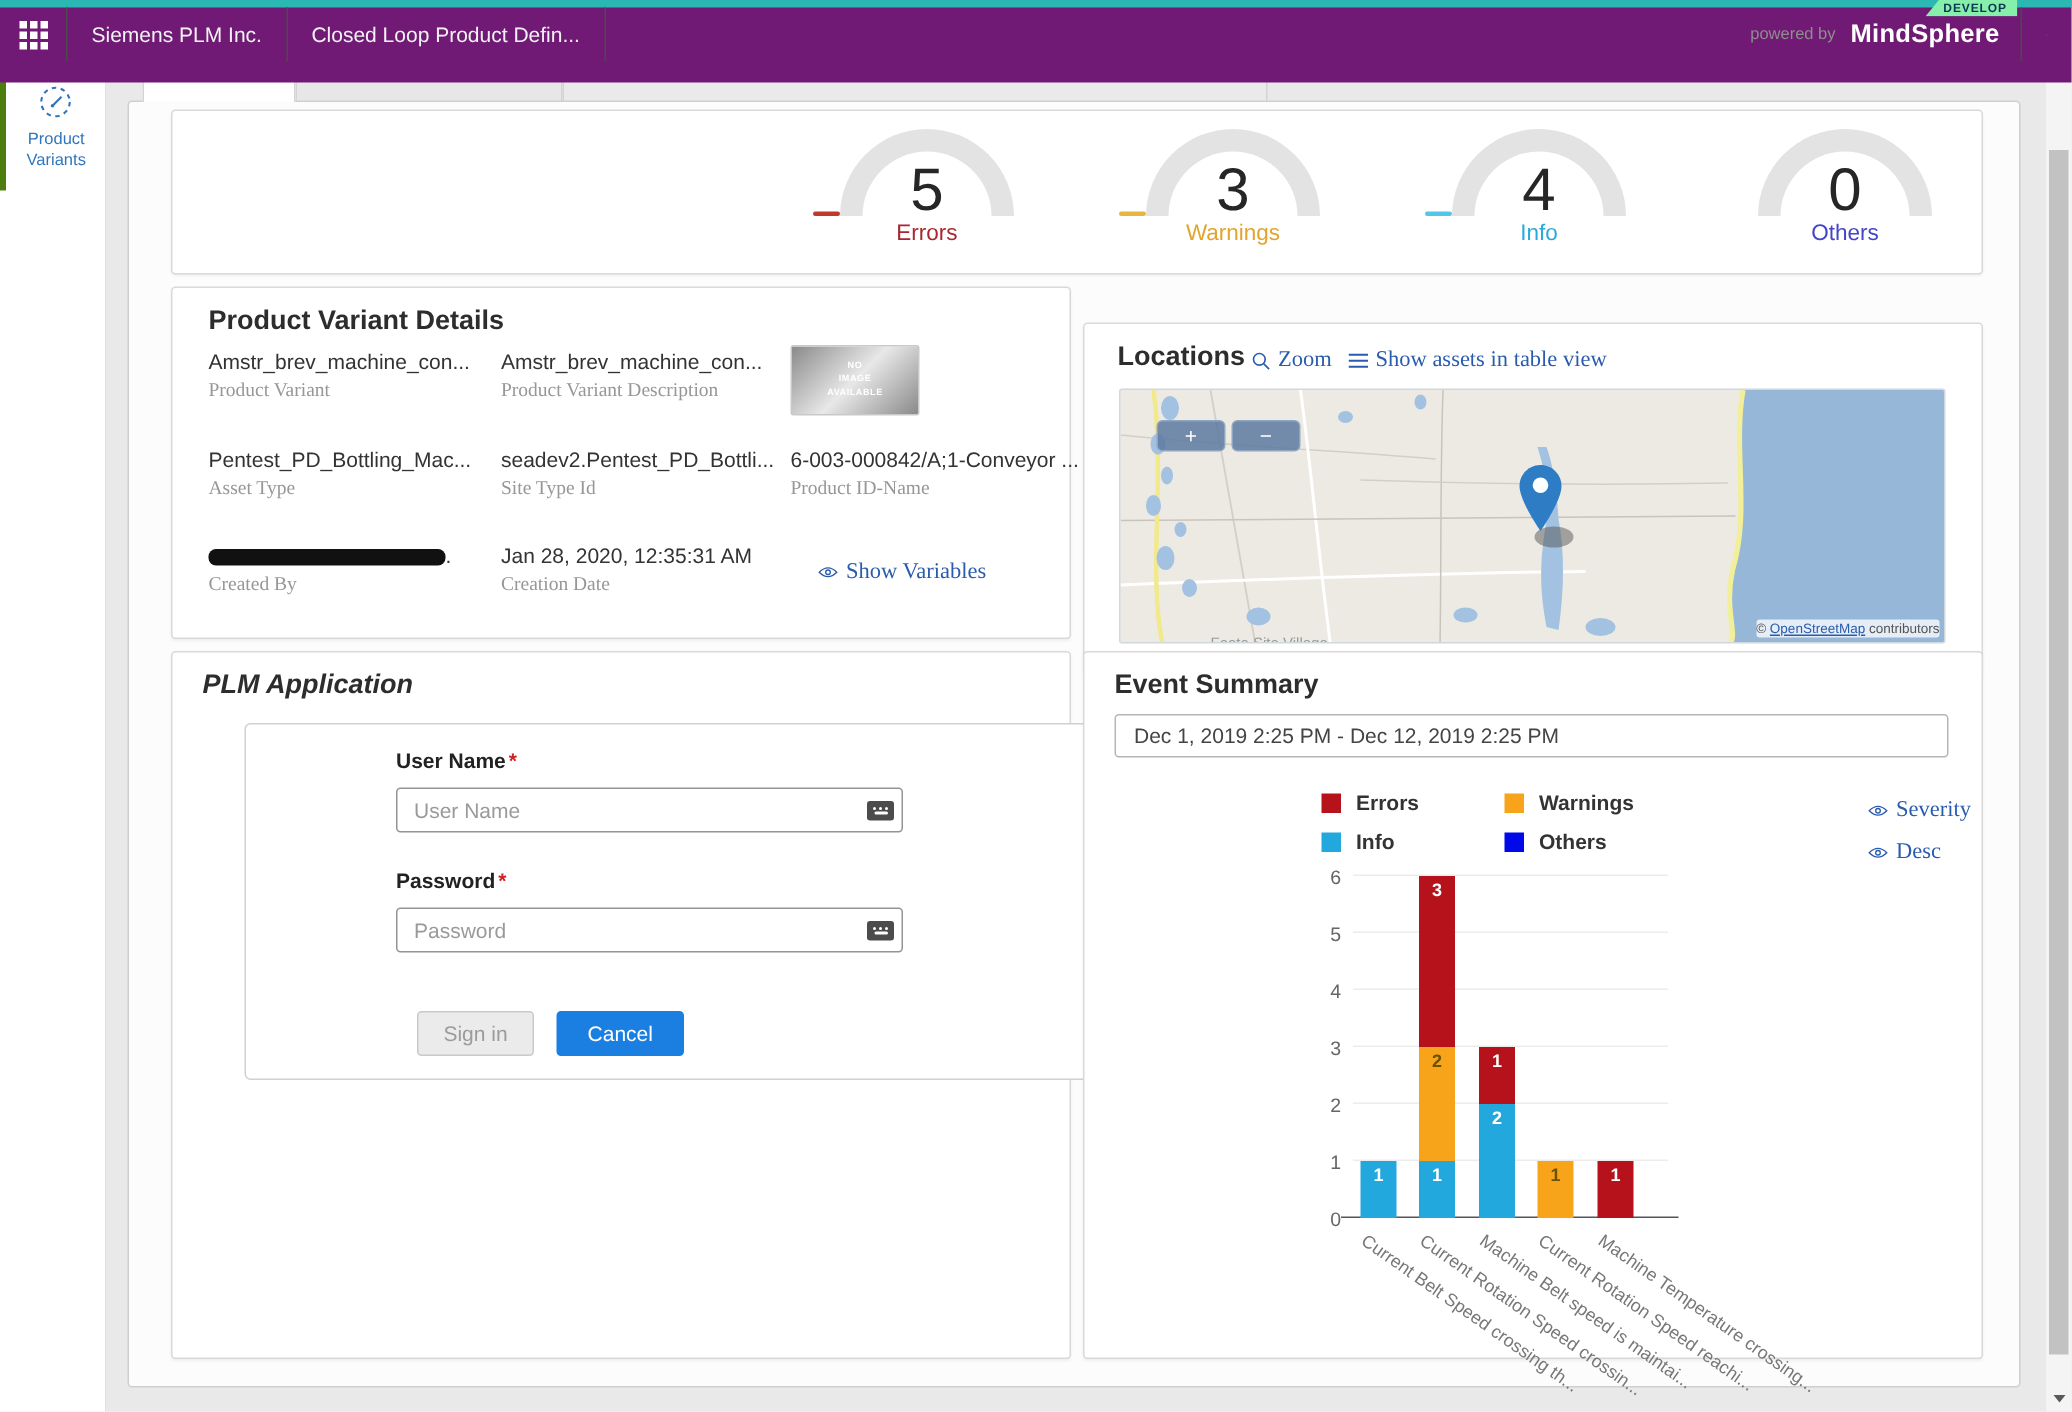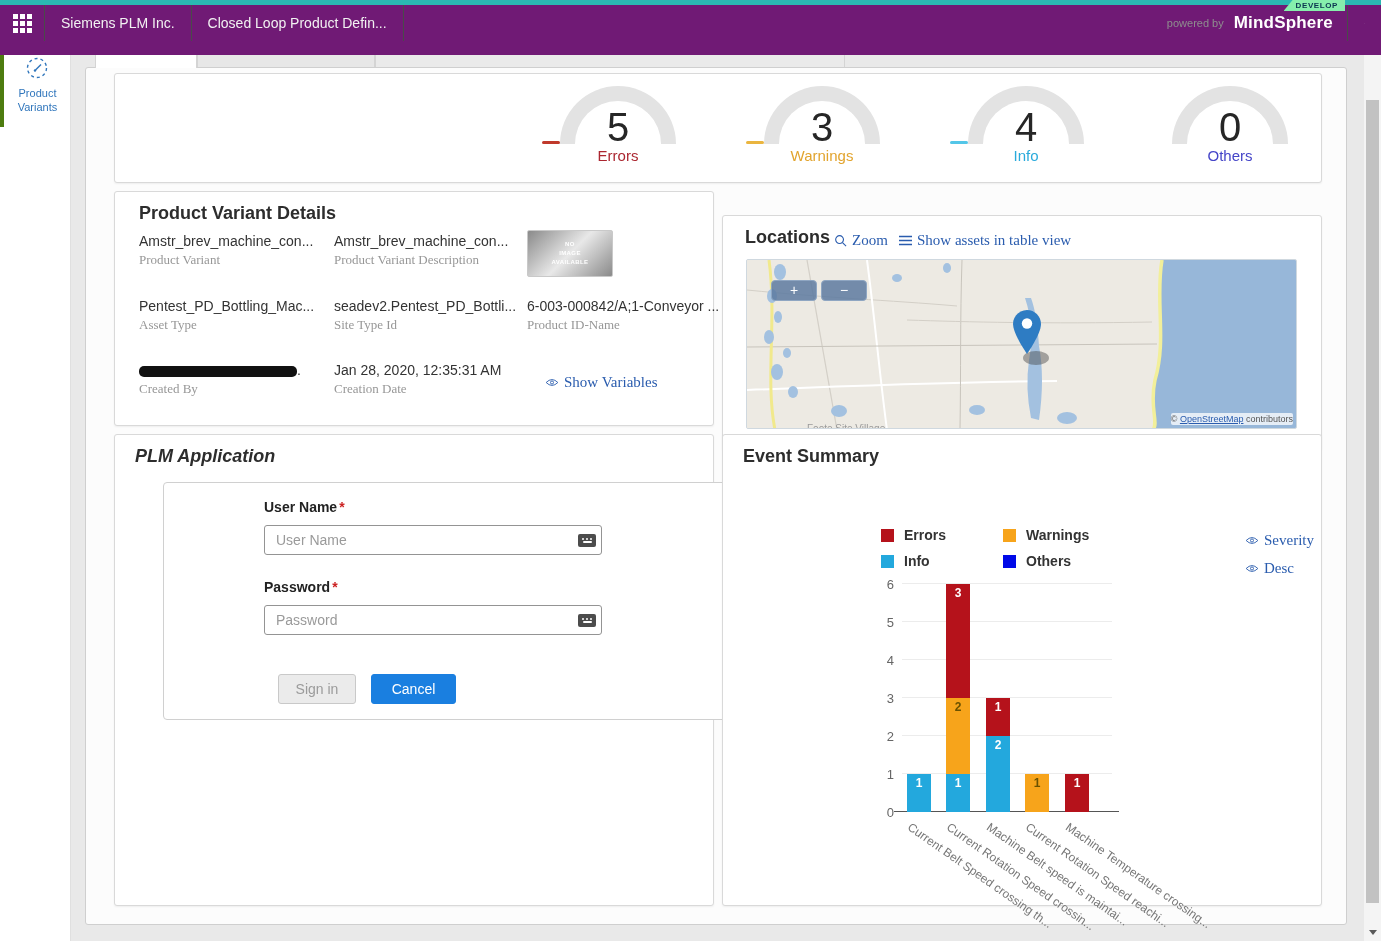--- a/index.html
+++ b/index.html
@@ -357,20 +357,21 @@
           <span class="kbd-bar"></span>
       </div>
 
       <div class="btn btn-signin">Sign in</div>
       <div class="btn btn-cancel">Cancel</div>
     </div>
   </div>
 
   <div class="card card-event">
     <div class="card-title">Event Summary</div>
+    <div class="date-range">Dec 1, 2019 2:25 PM - Dec 12, 2019 2:25 PM</div>
 
     <div class="legend">
       <div class="legend-entry">
         <span class="legend-swatch" style="background: rgb(181, 18, 27);"></span>
         <span>Errors</span>
       </div>
       <div class="legend-entry">
         <span class="legend-swatch" style="background: rgb(247, 164, 27);"></span>
         <span>Warnings</span>
       </div>

